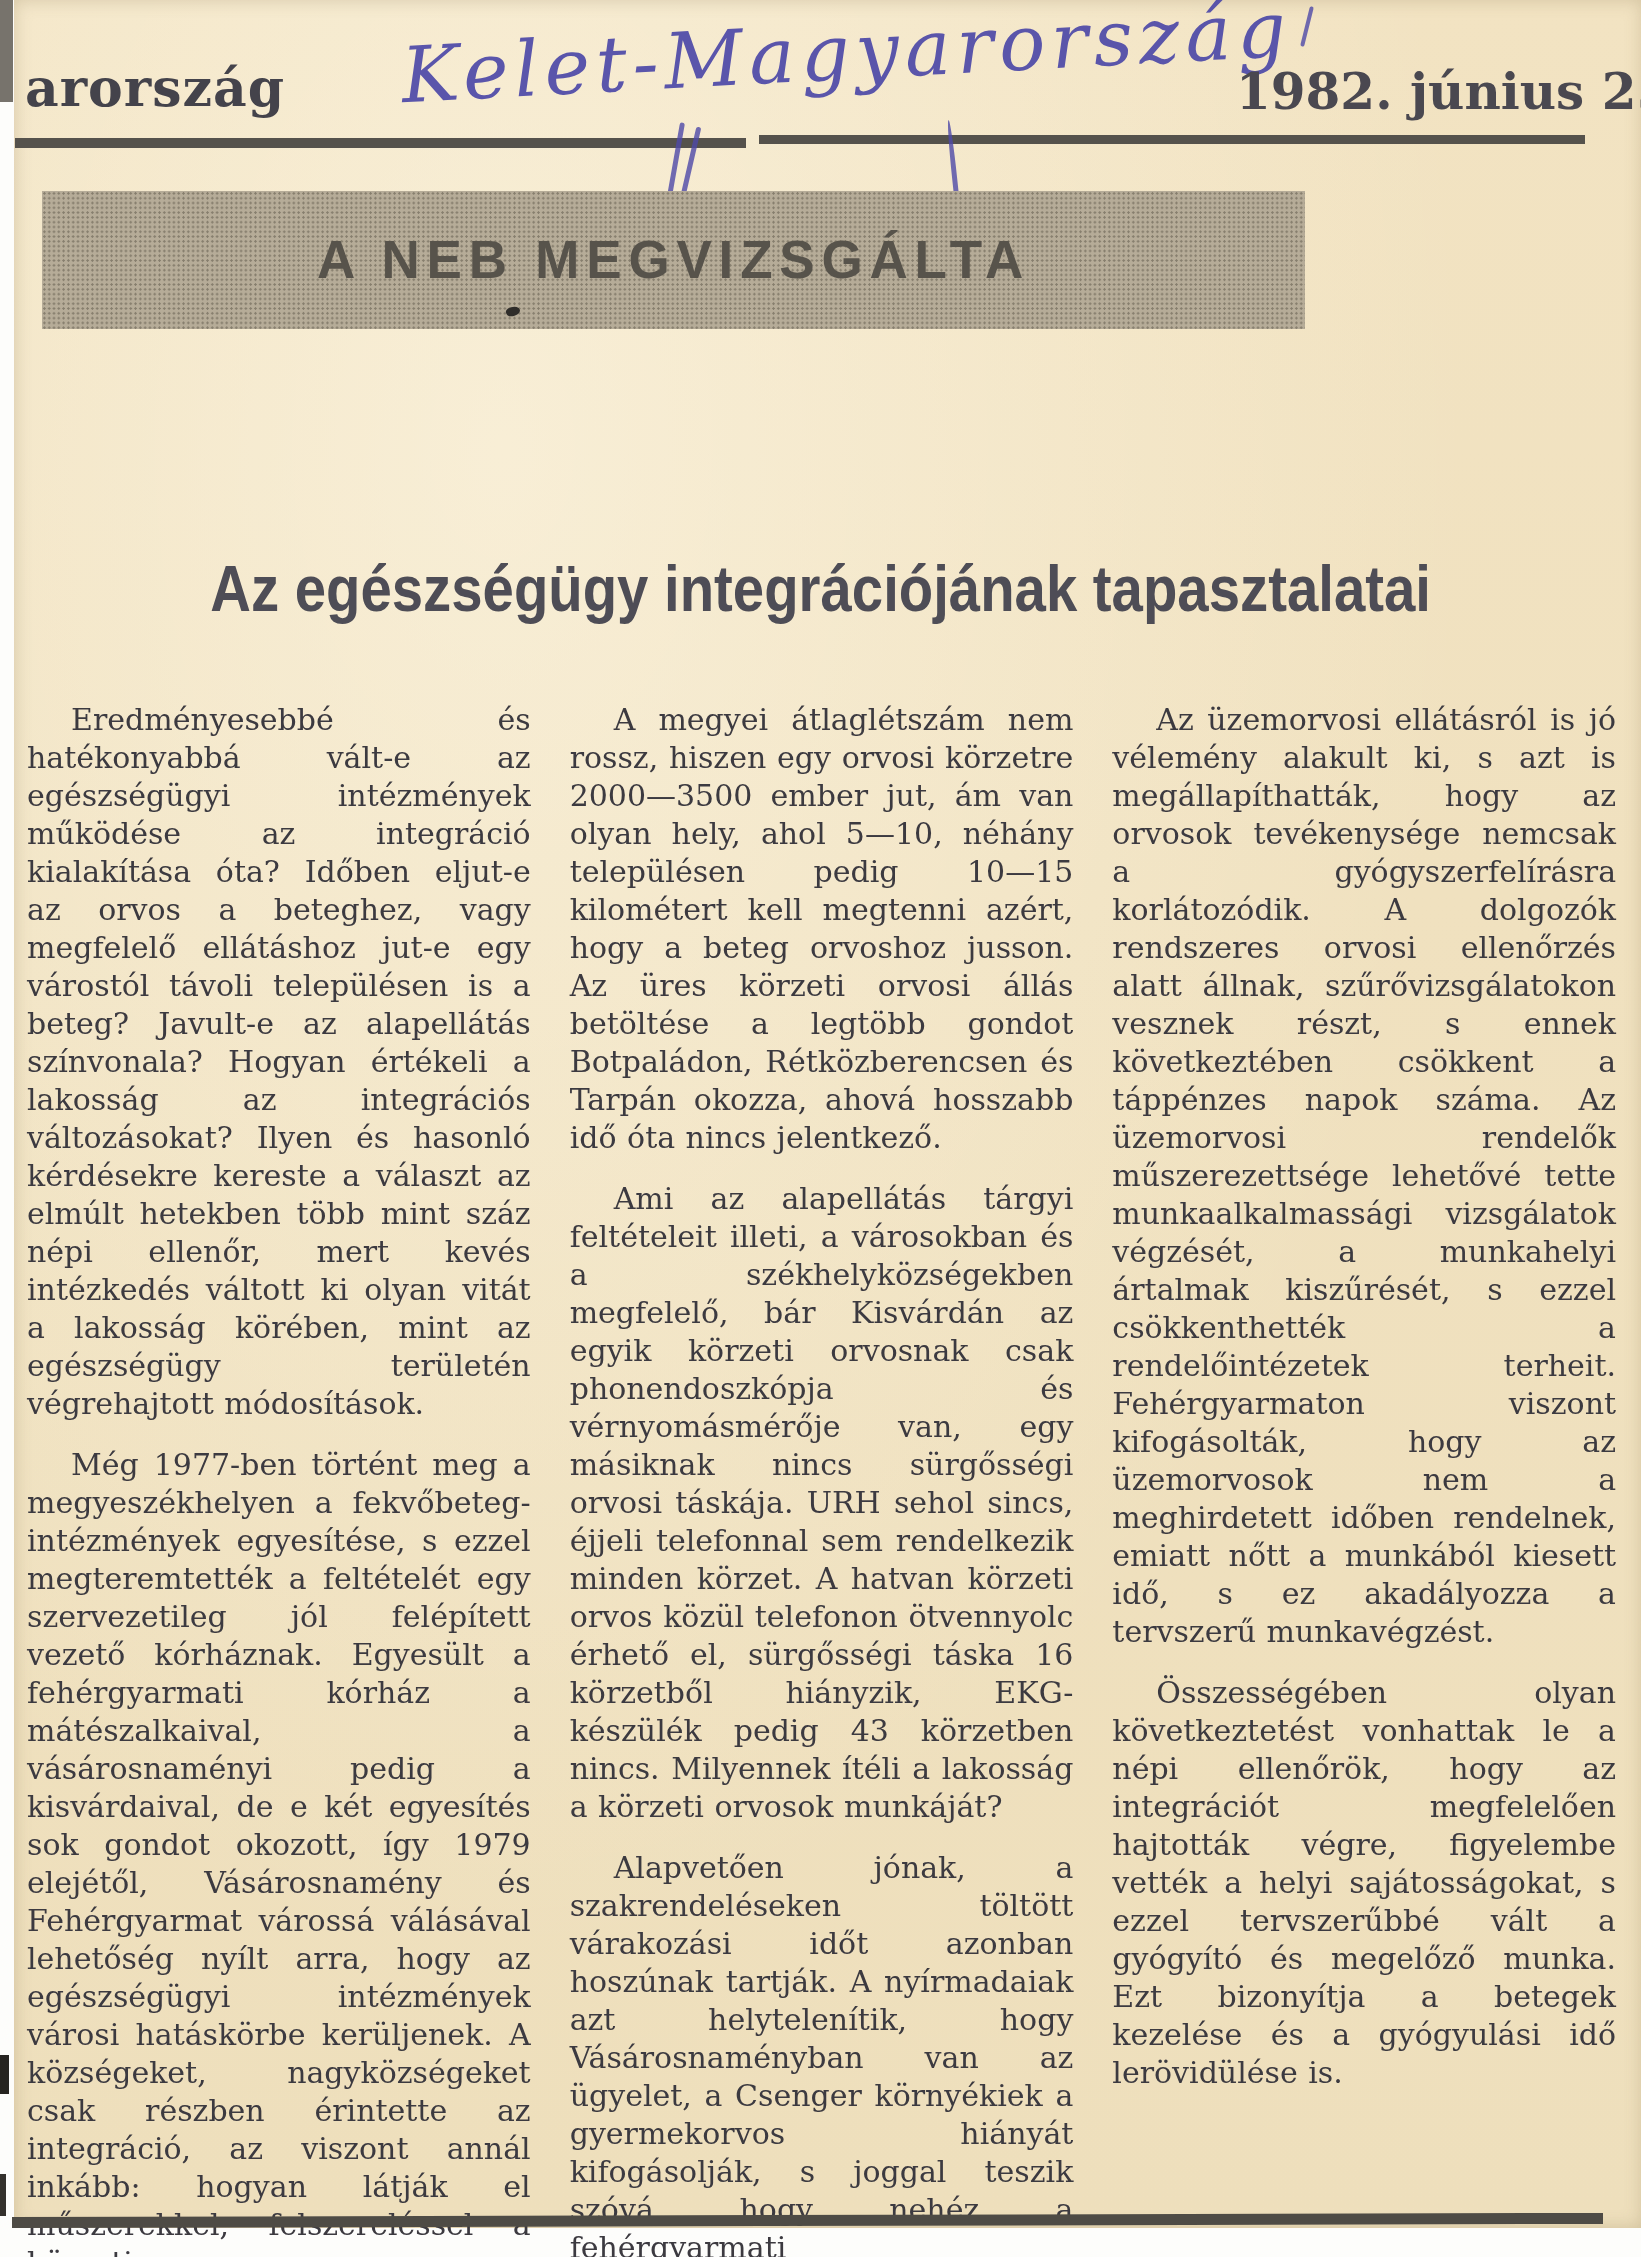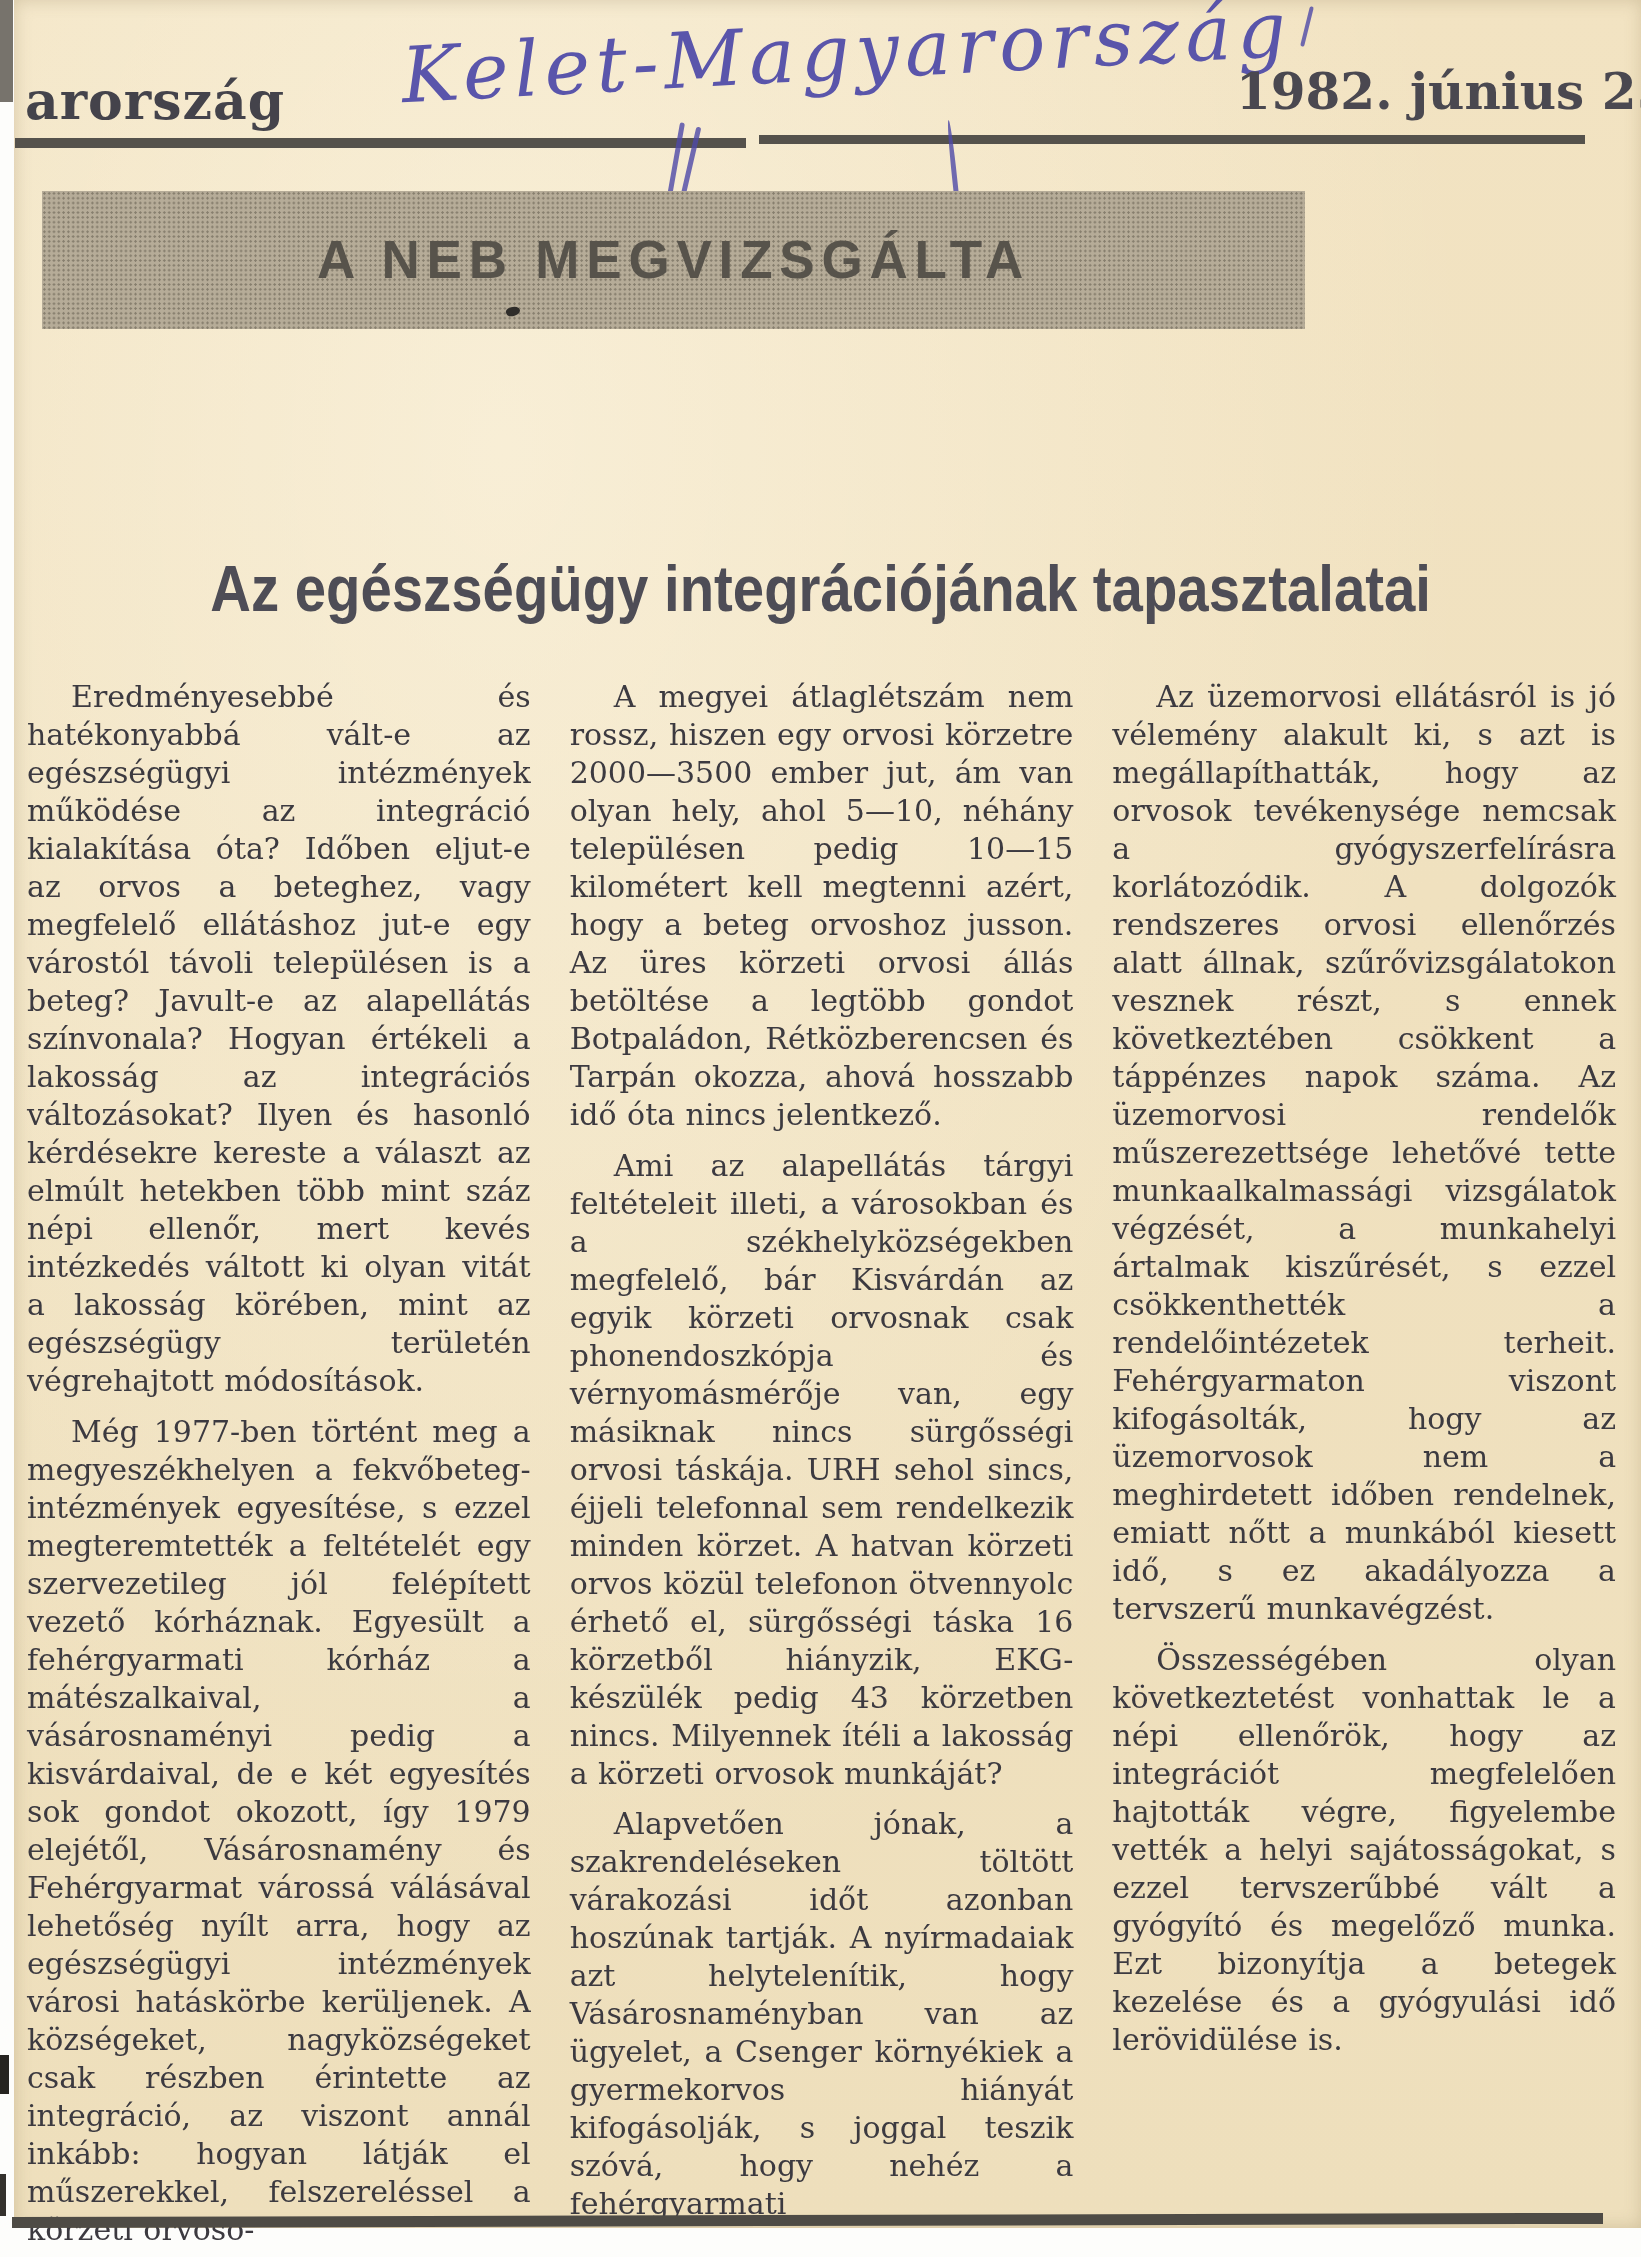--- a/index.html
+++ b/index.html
@@ -9,21 +9,21 @@
          background:
            radial-gradient(ellipse at 30% 20%, rgba(255,250,235,.5), rgba(0,0,0,0) 60%),
            linear-gradient(180deg,#f2e3c2 0%,#f0e1bf 40%,#eedfbc 100%);
          box-shadow:0 0 17.4px rgba(120,100,60,.25) inset;}
   
   .artifact{position:absolute;}
   .bar-topleft{left:0;top:0;width:12.6px;height:102px;background:#77736c;}
   .smudge1{left:0;top:2055px;width:8.7px;height:39px;background:#262420;}
   .smudge2{left:0;top:2174px;width:5.8px;height:42px;background:#34312c;}
   
-  .masthead{position:absolute;left:25px;top:70px;font-size:52px;font-weight:bold;
+  .masthead{position:absolute;left:25px;top:57px;font-size:52px;font-weight:bold;
             color:#44434b;letter-spacing:1px;}
   .handwriting{position:absolute;left:401px;top:7.7px;font-size:77px;font-style:italic;
                color:#4d49a8;transform:rotate(-3deg);letter-spacing:5.8px;opacity:.92;
                font-family:"DejaVu Serif", serif;white-space:nowrap;}
   .dateline{position:absolute;left:1236px;top:62px;width:367px;text-align:center;
             font-size:50px;font-weight:bold;color:#4a4850;white-space:nowrap;}
   .rule-a{position:absolute;left:14.5px;top:138px;width:731px;height:9.7px;background:#55524c;}
   .rule-b{position:absolute;left:759px;top:135px;width:826px;height:8.7px;background:#55524c;}
   .ink-stroke{position:absolute;width:4.8px;background:#4d49a8;border-radius:3.9px;opacity:.8;}
   .st1{left:673px;top:122px;height:81px;transform:rotate(10deg);}
@@ -47,21 +47,21 @@
           line-height:1;letter-spacing:1.9px;color:#4c4b53;white-space:nowrap;}
   .subhead{position:absolute;left:0;top:552px;width:1641px;text-align:center;}
   .subhead .inner{display:inline-block;transform:scale(.88,1);transform-origin:center top;
           font-family:"Liberation Sans", sans-serif;font-weight:bold;font-size:64px;
           color:#4e4d56;white-space:nowrap;}
   
   .columns{position:absolute;left:27px;top:678px;width:1589px;display:flex;gap:39px;}
   .col{flex:1 1 0;}
   .col p{margin:0 0 12.6px 0;font-size:30px;line-height:38px;color:#3c3a40;
          text-align:justify;text-justify:inter-word;word-spacing:1px;}
-  .col p.indent{text-indent:44px;}
+  .col p.indent{text-indent:44px;margin-top:23px;}
   
   .bottom-rule{position:absolute;left:11.6px;top:2215px;width:1591px;height:10.6px;
                background:#4e4b45;transform:rotate(-.15deg);}
 </style>
 </head>
 <body>
 
 <div class="stage">
   <div class="paper"></div>
 

